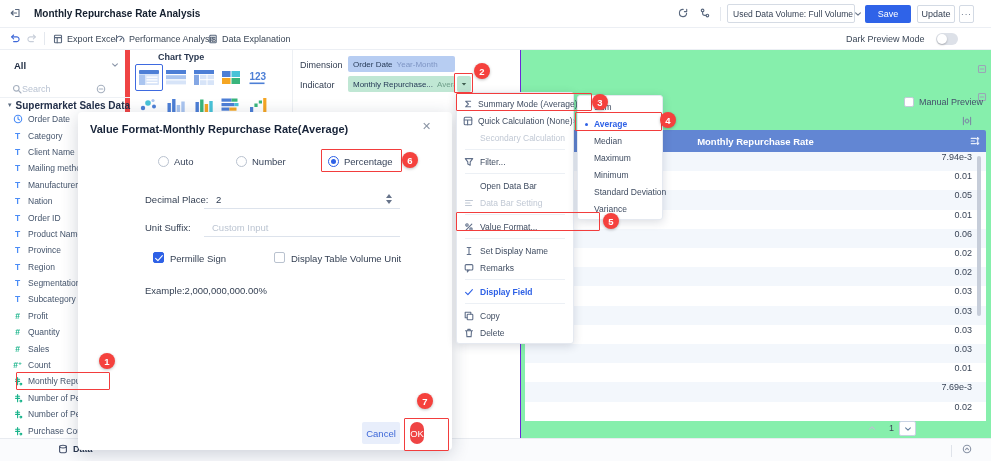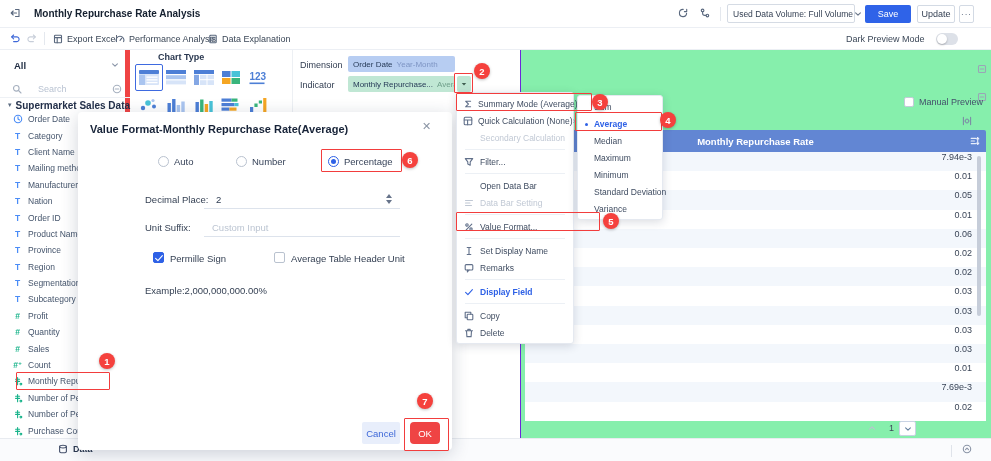--- a/index.html
+++ b/index.html
@@ -39,21 +39,21 @@
   .toggle{position:absolute;left:936px;top:5px;width:22px;height:12px;border-radius:6px;background:#dde1e8}
   .toggle .knob{position:absolute;left:1px;top:1px;width:10px;height:10px;border-radius:50%;background:#fff;box-shadow:0 1px 2px rgba(0,0,0,.25)}
 
   
   .sidebar{position:absolute;left:0;top:50px;width:130px;height:388px;background:#fff;border-right:5px solid #ef4444;z-index:1}
   .all-row{position:absolute;left:0;top:6px;width:130px;height:18px;display:flex;align-items:center;padding:0 10px 0 14px}
   .all-row .lab{font-size:9.5px;color:#1f2c42;font-weight:bold}
   .all-row .svg-ic{margin-left:auto;color:#8a95a8}
   .search-row{position:absolute;left:0;top:30px;width:130px;height:18px;display:flex;align-items:center;padding:0 8px 0 12px;border-bottom:1px solid #eef1f5}
   .search-row .svg-ic{color:#a6b0bf}
-  .search-input{border:none;outline:none;background:transparent;width:74px;font-size:9px;color:#45556c;margin-left:16px;font-family:inherit}
+  .search-input{border:none;outline:none;background:transparent;width:74px;font-size:9px;color:#45556c;margin-left:0;font-family:inherit}
   .search-input::placeholder{color:#b9c3d2}
   .ds-row{position:absolute;left:0;top:48px;width:130px;height:14px;display:flex;align-items:center;padding-left:8px;gap:4px}
   .ds-caret{font-size:7px;color:#5b6b80}
   .ds-name{font-size:10px;font-weight:bold;color:#23304a}
   #field-list{position:absolute;left:0;top:61px;width:130px}
   .field{height:16.4px;display:flex;align-items:center;padding-left:12px}
   .fic{width:11px;display:inline-flex;justify-content:center;font-size:8.5px;font-weight:bold;margin-right:5px}
   .fic.blue{color:#4a8cf7}.fic.green{color:#17b38a}
   .fic .cnt-mark{font-style:normal;font-size:6px;vertical-align:super;margin-left:0.5px}
   .field .flab{font-size:8.5px;color:#45556c;white-space:nowrap}
@@ -119,21 +119,21 @@
   .dlg-ph{position:absolute;font-size:9.5px;color:#bcc5d2}
   .uline{position:absolute;height:1px;background:#dde3ec}
   .stepper{position:absolute;left:306px;top:80px;width:10px;height:14px;display:flex;flex-direction:column;align-items:center;justify-content:center;gap:2px}
   .tri-up{width:0;height:0;border-left:3px solid transparent;border-right:3px solid transparent;border-bottom:4px solid #66738a}
   .tri-dn{width:0;height:0;border-left:3px solid transparent;border-right:3px solid transparent;border-top:4px solid #66738a}
   .cbx{position:absolute;width:11px;height:11px;border-radius:2px;border:1px solid #b9c2cf;background:#fff;color:#fff;
        display:flex;align-items:center;justify-content:center}
   .cbx.checked{background:#2e61e6;border-color:#2e61e6}
   .btn-cancel{position:absolute;left:284px;top:310px;width:38px;height:22px;background:#e8eefb;color:#3e68d8;border-radius:2px;
               display:flex;align-items:center;justify-content:center;font-size:9.5px}
-  .btn-ok{position:absolute;left:332px;top:310px;width:30px;height:22px;background:#ef4444;color:#fff;border-radius:4px;
+  .btn-ok{position:absolute;left:332px;top:310px;width:14px;height:22px;background:#ef4444;color:#fff;border-radius:10px;
           display:flex;align-items:center;justify-content:center;font-size:9.5px}
 
   
   .ctxmenu{position:absolute;left:456px;top:92px;width:118px;background:#fff;border:1px solid #e5e9f0;border-radius:3px;z-index:50;
            box-shadow:0 2px 10px rgba(25,39,70,.16);padding:2px 0}
   .mi{height:17px;display:flex;align-items:center;padding:0 7px 0 6px;font-size:8.5px;color:#3f4c61;white-space:nowrap}
   .mi .mic{width:12px;margin-right:5px;color:#61708a;display:inline-flex;justify-content:center}
   .mi.noicon{padding-left:23px}
   .mi.disabled{color:#c0c8d4}
   .mi.disabled .mic{color:#c0c8d4}
@@ -642,21 +642,21 @@
     <div class="uline" style="left:126px;top:124px;width:196px"></div>
     <div class="cbx checked" style="left:75px;top:140px">
       <span class="svg-ic">
           <svg viewBox="0 0 10 10" width="10" height="10" fill="none" stroke="currentColor" stroke-width="1.1" stroke-linecap="round" stroke-linejoin="round">
             <path d="M1.6 5.4l2.3 2.3L8.4 2.7"></path>
           </svg>
         </span>
     </div>
     <span class="dlg-lab nw" style="left:92px;top:141px">Permille Sign</span>
     <div class="cbx" style="left:196px;top:140px"></div>
-    <span class="dlg-lab nw" style="left:213px;top:141px">Average Table Header Unit</span>
+    <span class="dlg-lab nw" style="left:213px;top:141px">Display Table Volume Unit</span>
     <span class="dlg-lab nw" style="left:67px;top:173px">Example:2,000,000,000.00%</span>
     <div class="btn-cancel">Cancel</div>
     <div class="btn-ok">OK</div>
   </div>
 
   <div class="ctxmenu" id="ctx-menu">
       <div class="mi">
         <span class="mic svg-ic">
           <svg viewBox="0 0 10 10" width="10" height="10" fill="none" stroke="currentColor" stroke-width="1.1" stroke-linecap="round" stroke-linejoin="round">
             <path d="M7.6 2.2h-5l2.8 2.8-2.8 2.8h5"></path>

